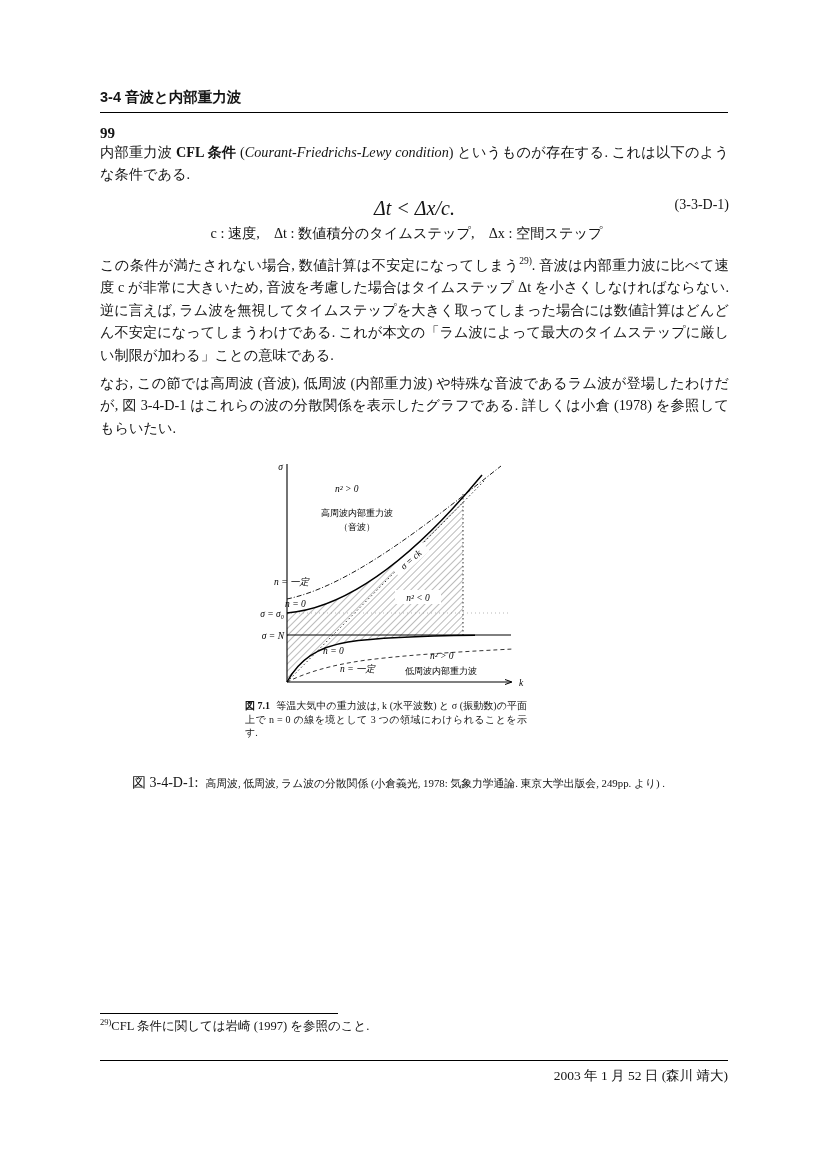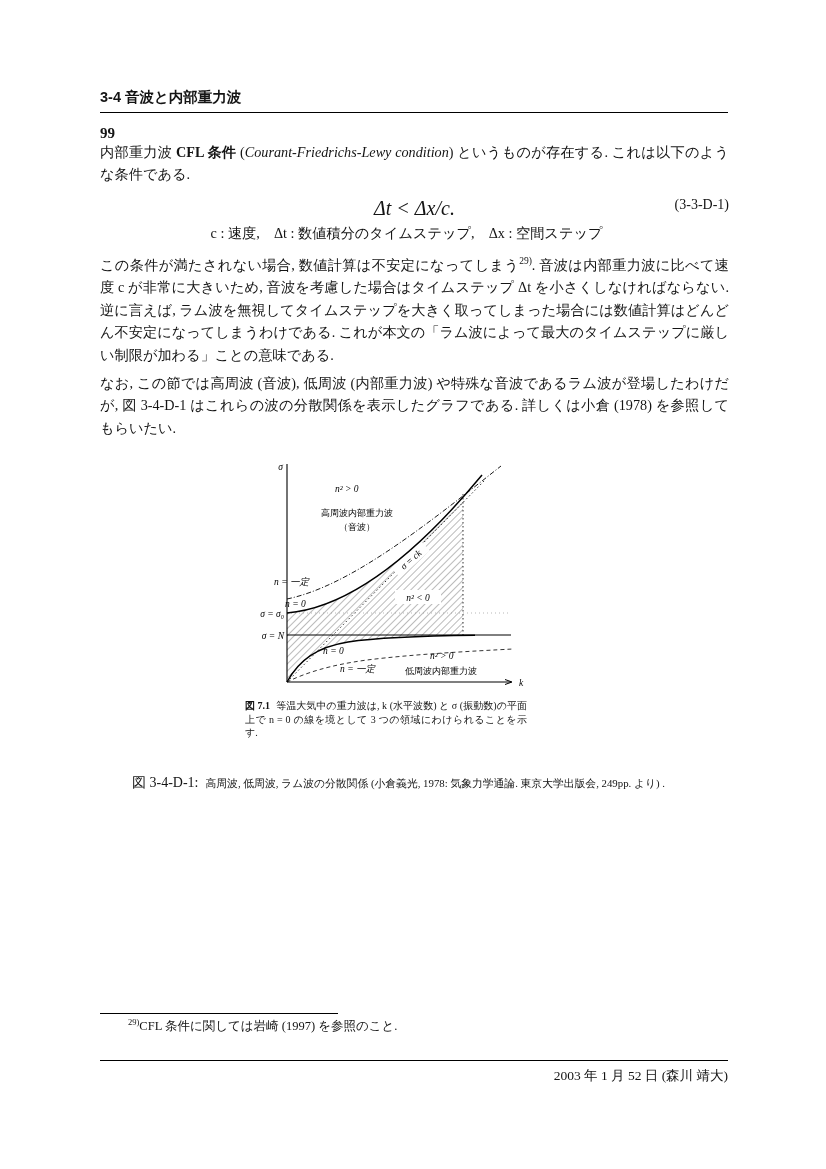--- a/index.html
+++ b/index.html
@@ -36,21 +36,21 @@
   .figcap{width:282px;margin-top:3px;font-size:10px;line-height:13.5px;text-align:justify;}
   .figcap .tag{font-weight:bold;margin-right:6px;}
   svg text{font-family:"Liberation Serif","DejaVu Serif",serif;}
   .svglab{font-size:9px;}
   .svgmath{font-size:9.5px;font-style:italic;}
   
   .cap{left:100px;top:774px;width:630px;font-size:10.8px;margin-left:32px;}
   .cap .tag{font-size:14px;margin-right:7px;}
   
   .fnrule{left:100px;top:1013px;width:238px;}
-  .fnote{left:100px;top:1018px;width:629px;font-size:12.5px;margin-left:28px;}
+  .fnote{left:100px;top:1018px;width:629px;font-size:12.5px;}
   .fnote sup{font-size:8.5px;vertical-align:super;line-height:0;}
   
   .ftrule{left:100px;top:1060px;width:628px;}
   .footer{left:100px;top:1067px;width:628px;text-align:right;font-size:13.5px;}
 </style>
 </head>
 <body>
 
 <div class="abs hdr">
   <span class="hdr-right">

